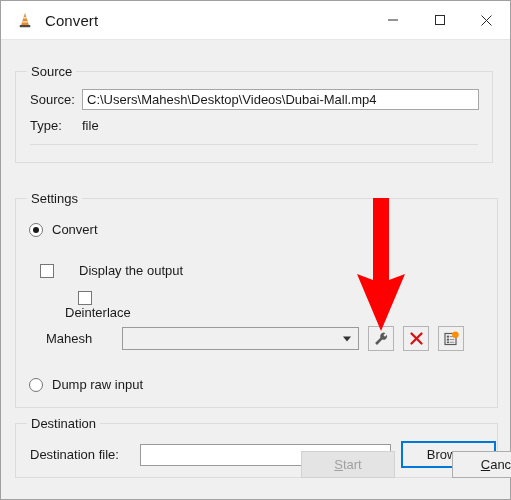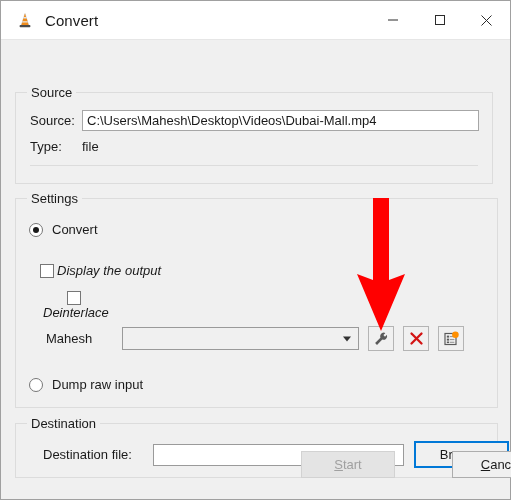--- a/index.html
+++ b/index.html
@@ -72,21 +72,21 @@
   }
   .group-title {
     position: absolute;
     top: -8px; left: 11px;
     background: #f0f0f0;
     padding: 0 4px;
     font-size: 13px;
     color: #1a1a1a;
   }
 
-  #grp-source   { left: 14px; top: 52px;  width: 478px; height: 92px; }
+  #grp-source   { left: 14px; top: 31px;  width: 478px; height: 92px; }
   #grp-settings { left: 14px; top: 158px; width: 483px; height: 210px; }
   #grp-dest     { left: 14px; top: 383px; width: 483px; height: 55px; }
 
   .row { position: absolute; display: flex; align-items: center; }
 
   .lbl { font-size: 13px; color: #1a1a1a; }
 
   .text-input {
     font-family: "Liberation Sans", sans-serif;
     font-size: 13px;
@@ -124,21 +124,21 @@
   }
   .radio-label { margin-left: 9px; font-size: 13px; color: #1a1a1a; }
 
   
   .checkbox {
     width: 14px; height: 14px;
     border: 1px solid #767676;
     background: #ffffff;
     flex: 0 0 auto;
   }
-  .checkbox-label { margin-left: 3px; font-size: 13px; color: #1a1a1a; font-style: italic; }
+  .checkbox-label { margin-left: 25px; font-size: 13px; color: #1a1a1a; }
 
   
   .combo {
     width: 237px; height: 23px;
     background: #f0f0f0;
     border: 1px solid #9a9a9a;
     display: flex; align-items: center;
     padding-left: 5px;
     font-size: 13px;
     color: #1a1a1a;
@@ -295,21 +295,21 @@
 
       <div class="row" style="left:13px; top:178px;">
         <span class="radio"></span>
         <span class="radio-label">Dump raw input</span>
       </div>
     </div>
 
     <div class="group" id="grp-dest">
       <div class="group-title">Destination</div>
 
-      <div class="row" style="left:27px; top:17px;">
+      <div class="row" style="left:14px; top:17px;">
         <span class="lbl" style="width:110px;">Destination file:</span>
         <input class="text-input" style="width: 251px; height: 22px;" type="text" value="">
         <div class="btn focused" style="width:95px; margin-left:10px;">
           <span>Browse</span>
         </div>
       </div>
     </div>
 
     <div class="footer" style="left:300px; top:411px;">
       <div class="btn disabled" style="width:94px;">

